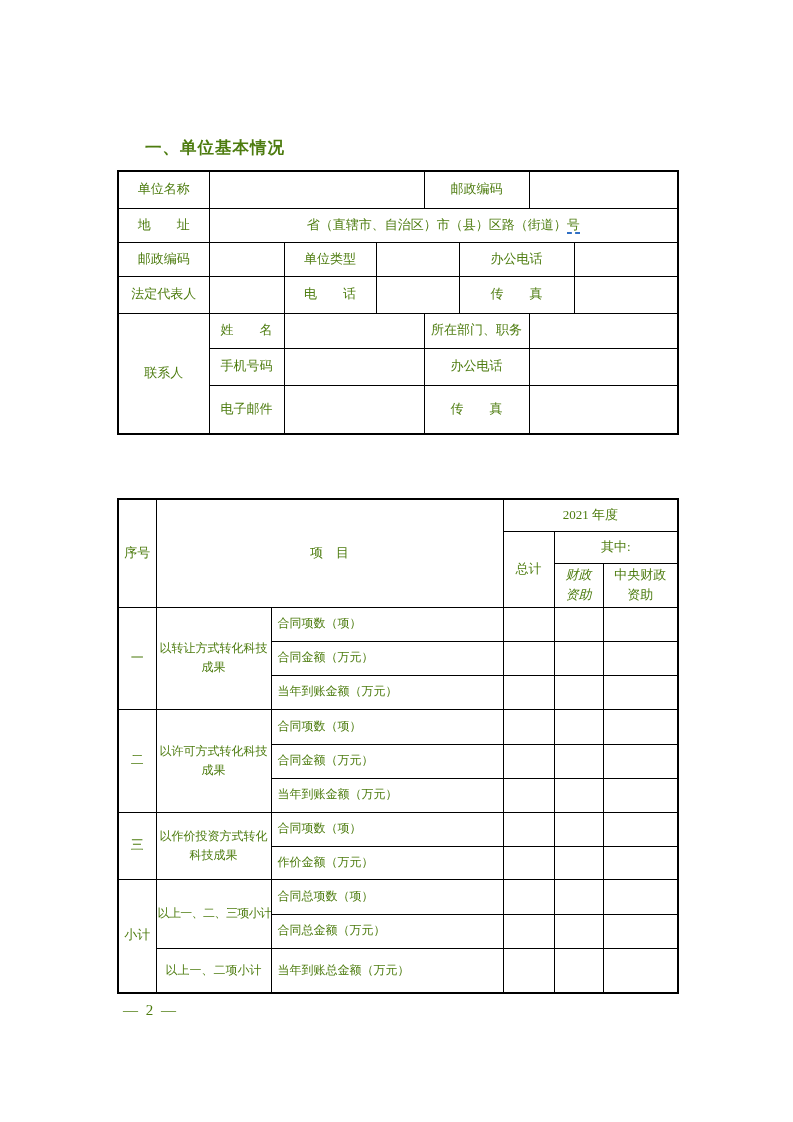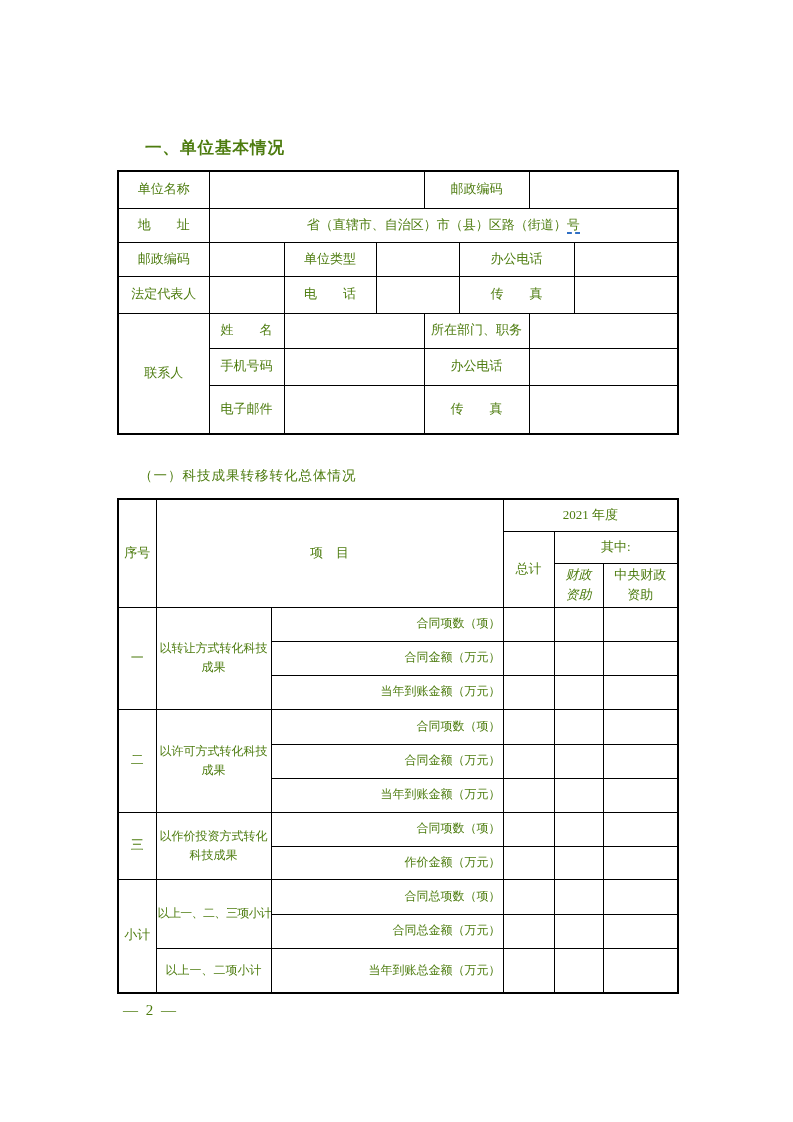--- a/index.html
+++ b/index.html
@@ -24,21 +24,21 @@
     border:1px solid #000;font-size:13px;font-weight:normal;
     padding:0 2px;text-align:center;vertical-align:middle;overflow:hidden;
     line-height:1.45;
   }
   .t1{left:117px;top:170px;width:560px;}
   .t2{left:117px;top:498px;width:560px;}
   .t2 td{font-size:12px;}
   .t2 th{font-size:13px;}
   .t2 td.seq{font-size:13px;}
   .t2 td.cat{text-align:center;padding:0 1px;line-height:1.55;}
-  .t2 td.item{text-align:right;padding-left:6px;}
+  .t2 td.item{text-align:left;padding-left:6px;}
   .nowrap{white-space:nowrap;letter-spacing:-0.6px;}
   .w2{display:inline-block;width:30px;line-height:1.5;font-style:italic;}
   .w4{display:inline-block;width:56px;line-height:1.5;}
   .proof-mark{border-bottom:2px dashed #2f6fc4;}
   .page-number{position:absolute;left:123px;top:1002px;font-size:15px;letter-spacing:2px;white-space:nowrap;}
 </style>
 </head>
 <body>
 
 <div class="page">
@@ -98,21 +98,20 @@
     </tr>
     <tr style="height:49px">
       <td>电子邮件</td>
       <td colspan="2"></td>
       <td colspan="2">传　　真</td>
       <td colspan="2"></td>
     </tr>
   </tbody>
     </table>
 
-  <div class="sub-heading">（一）科技成果转移转化总体情况</div>
 
   <table class="t2">
     <colgroup>
       <col style="width:38px">
         <col style="width:115px">
         <col style="width:232px">
       <col style="width:51px">
         <col style="width:49px">
         <col style="width:75px">
     </colgroup>

